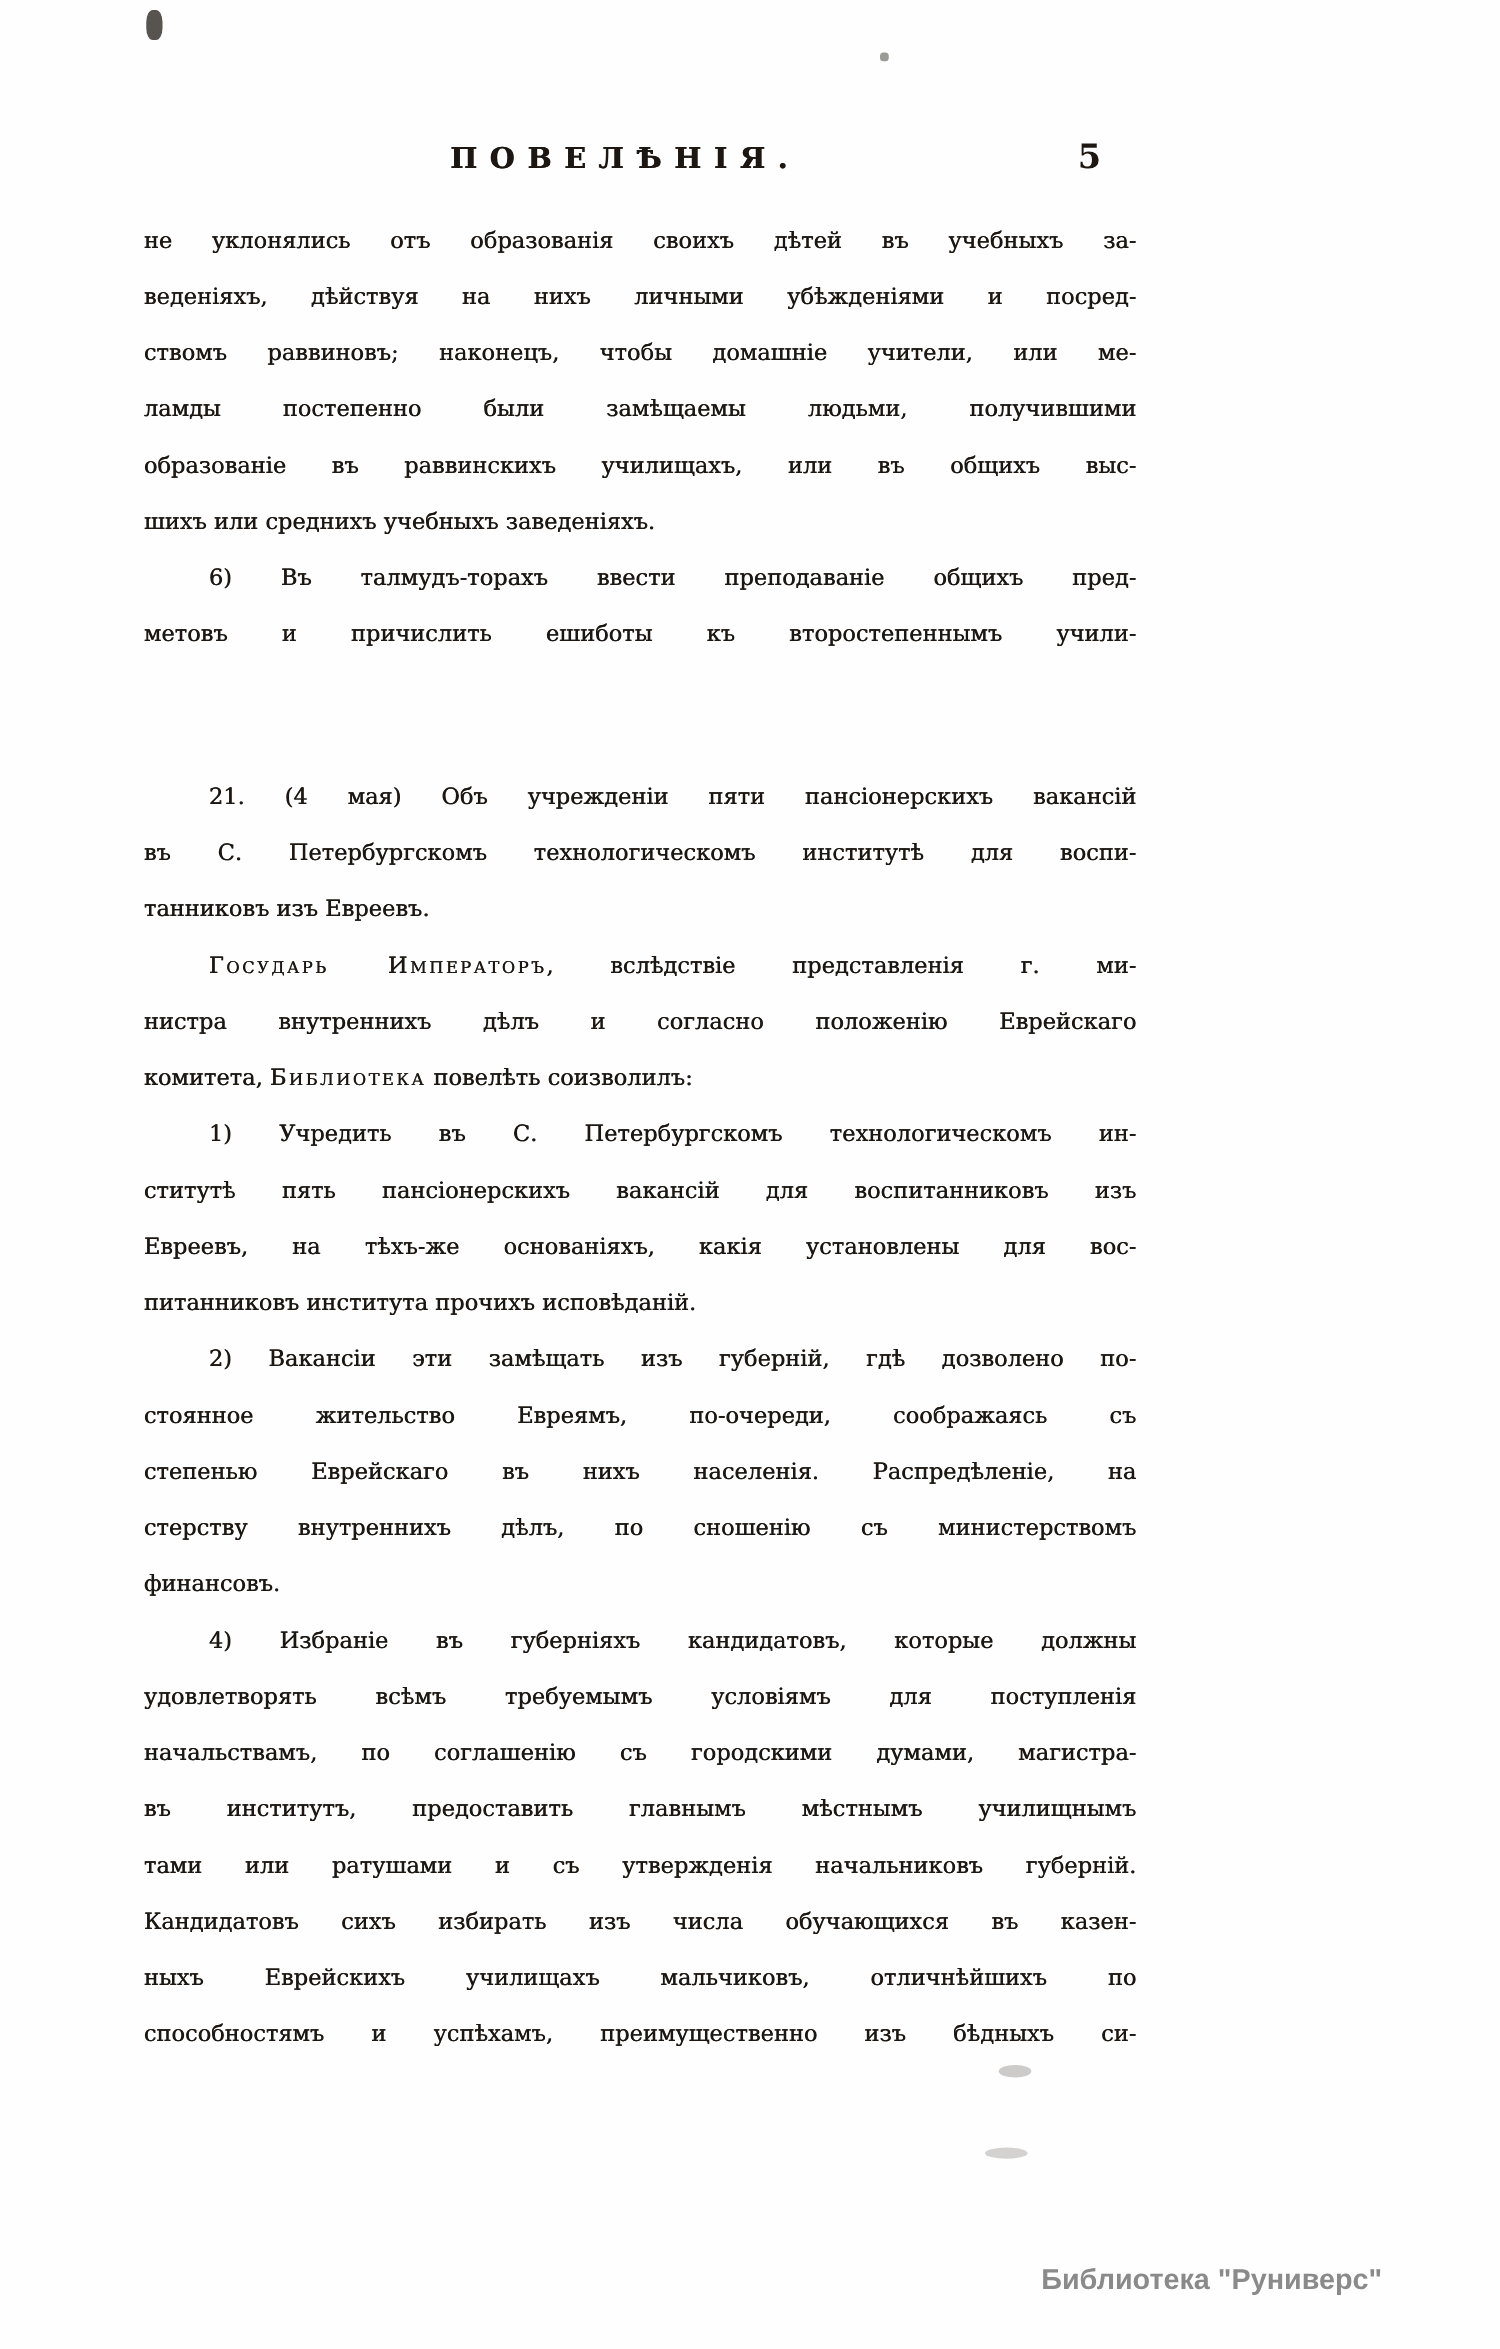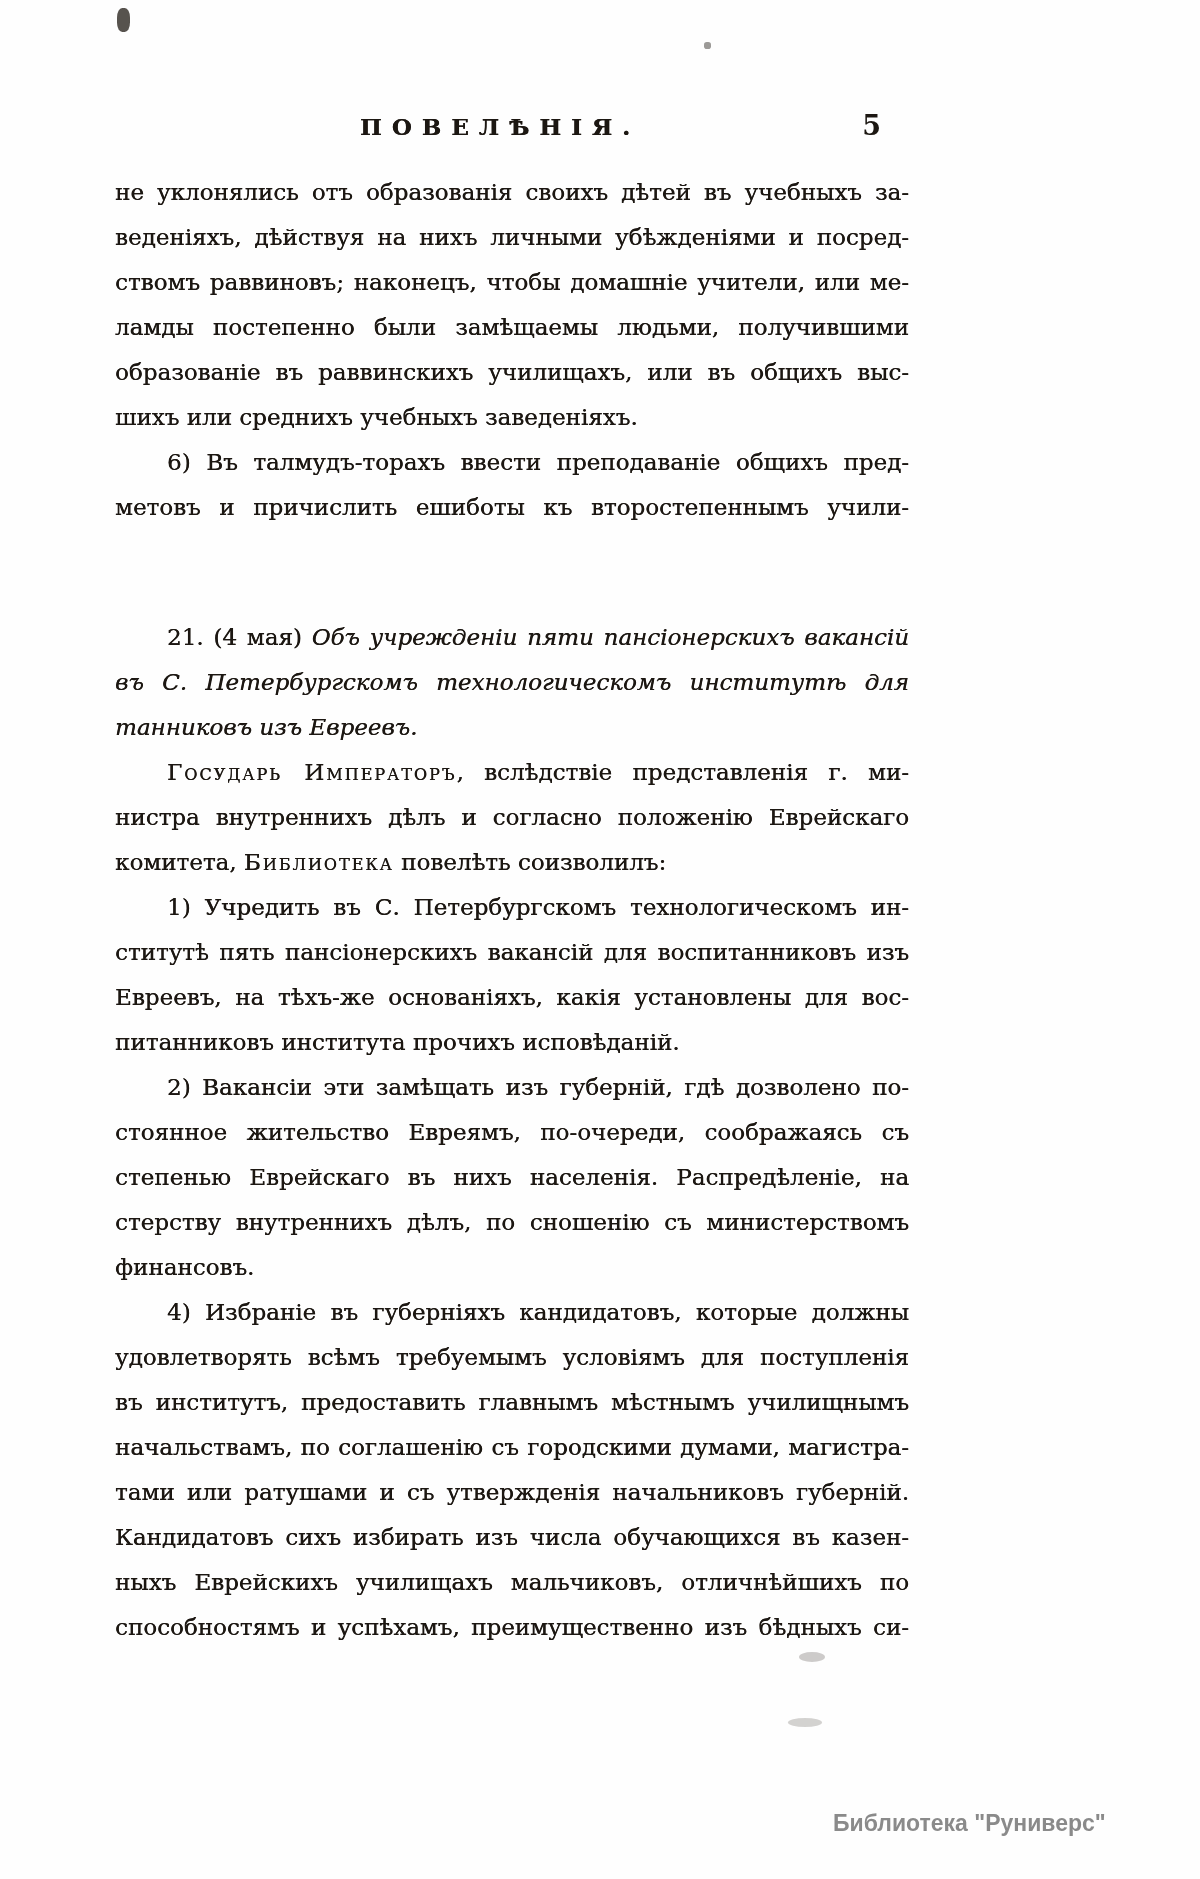--- a/index.html
+++ b/index.html
@@ -31,34 +31,34 @@
     text-shadow:0.4px 0 0 currentColor;
   }
   .page-number{
     position:absolute;right:28px;top:-2px;
     font-size:27px;font-weight:bold;
   }
 
   
   .text-column{
     position:absolute;top:170px;left:115px;width:794px;
-    font-size:23px;
+    font-size:18px;
     text-shadow:0.35px 0 0 currentColor;
   }
   .block{width:100%;}
   .line{
     height:45px;line-height:45px;
     text-align:justify;text-align-last:justify;
     overflow:hidden;
     white-space:normal;
   }
   .line.indent{text-indent:52px;}
   .line.last{text-align:left;text-align-last:left;}
   .seg-plain{font-style:normal;}
-  .seg-italic{font-style:italic;}
+  .seg-italic{}
   .seg-sc{
     font-variant:small-caps;
     letter-spacing:2px;
   }
 
   
   .watermark{
     position:absolute;left:833px;top:1810px;
     font-family:"Liberation Sans", sans-serif;
     font-weight:bold;font-size:23px;
@@ -115,22 +115,22 @@
       <div class="block">
         <div class="line indent"><span class="seg-plain">2) Вакансіи эти замѣщать изъ губерній, гдѣ дозволено по-</span></div>
         <div class="line"><span class="seg-plain">стоянное жительство Евреямъ, по-очереди, соображаясь съ</span></div>
         <div class="line"><span class="seg-plain">степенью Еврейскаго въ нихъ населенія. Распредѣленіе, на</span></div>
         <div class="line"><span class="seg-plain">стерству внутреннихъ дѣлъ, по сношенію съ министерствомъ</span></div>
         <div class="line last"><span class="seg-plain">финансовъ.</span></div>
       </div>
       <div class="block">
         <div class="line indent"><span class="seg-plain">4) Избраніе въ губерніяхъ кандидатовъ, которые должны</span></div>
         <div class="line"><span class="seg-plain">удовлетворять всѣмъ требуемымъ условіямъ для поступленія</span></div>
+        <div class="line"><span class="seg-plain">начальствамъ, по соглашенію съ городскими думами, магистра-</span></div>
         <div class="line"><span class="seg-plain">въ институтъ, предоставить главнымъ мѣстнымъ училищнымъ</span></div>
-        <div class="line"><span class="seg-plain">начальствамъ, по соглашенію съ городскими думами, магистра-</span></div>
         <div class="line"><span class="seg-plain">тами или ратушами и съ утвержденія начальниковъ губерній.</span></div>
         <div class="line"><span class="seg-plain">Кандидатовъ сихъ избирать изъ числа обучающихся въ казен-</span></div>
         <div class="line"><span class="seg-plain">ныхъ Еврейскихъ училищахъ мальчиковъ, отличнѣйшихъ по</span></div>
         <div class="line"><span class="seg-plain">способностямъ и успѣхамъ, преимущественно изъ бѣдныхъ си-</span></div>
       </div>
     </div>
 
   <div class="watermark">Библиотека "Руниверс"</div>
 
   <div class="speck s1"></div>

